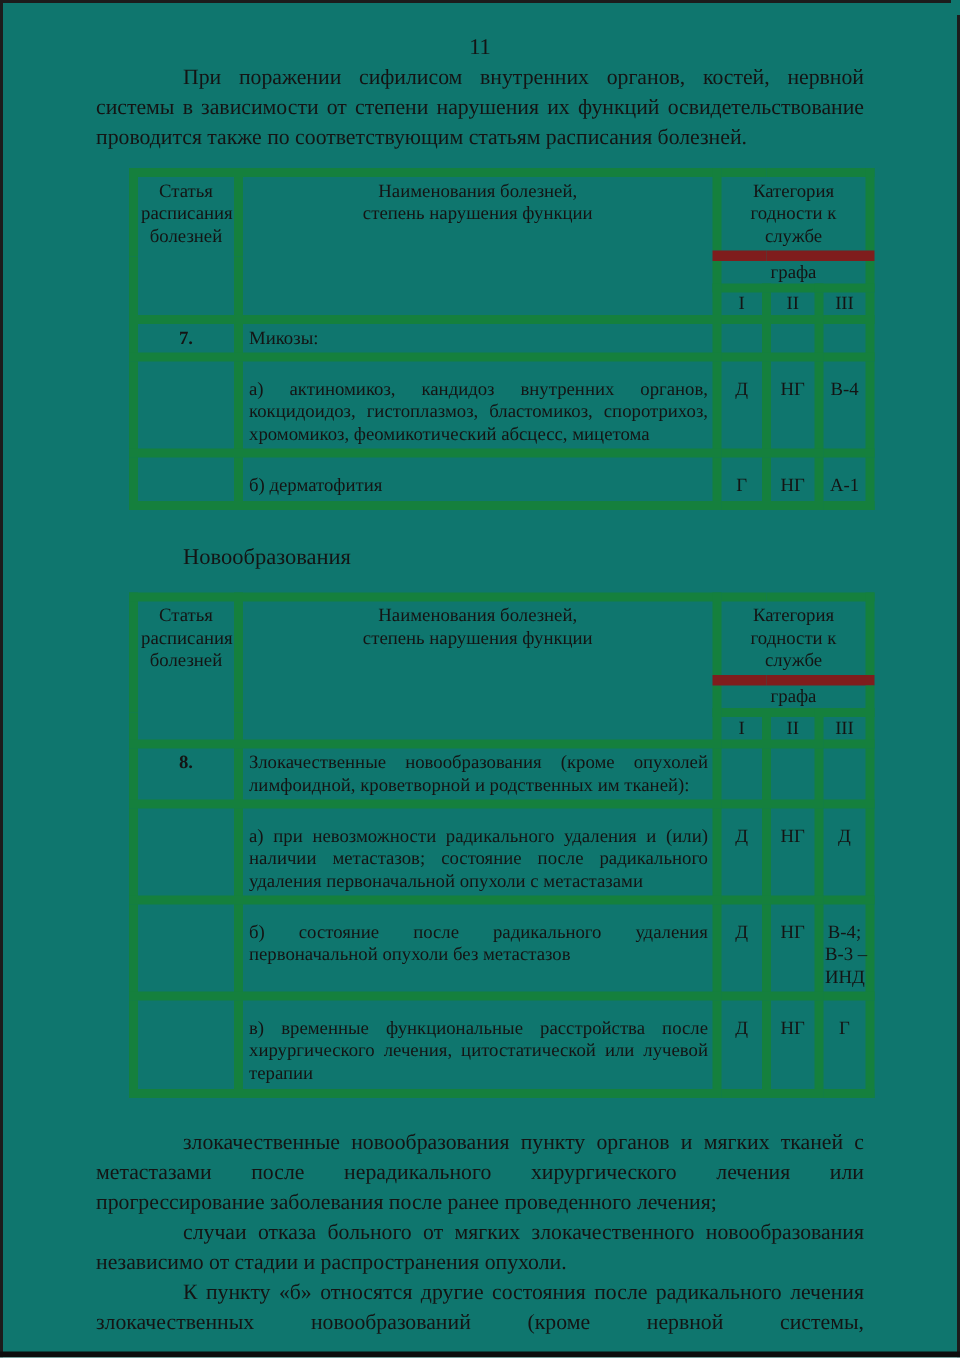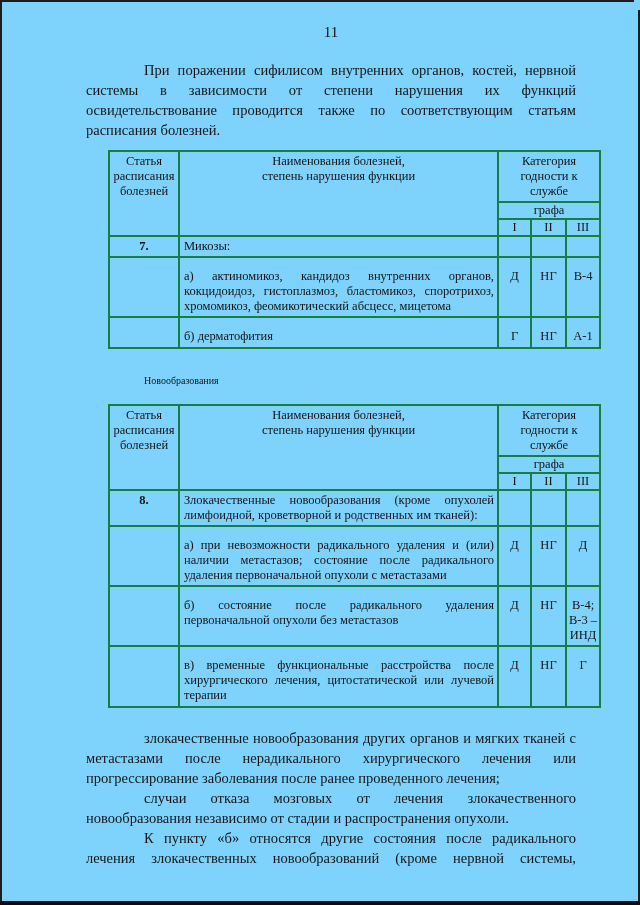--- a/index.html
+++ b/index.html
@@ -1,25 +1,24 @@
 <!DOCTYPE html>
 <html><head>
 <meta charset="utf-8">
 <style>
   * { margin: 0; padding: 0; box-sizing: border-box; }
   html, body { background: #e8e8e8; }
   .page {
     position: relative;
     width: 640px;
     height: 905px;
-    background: #7dd3fc;
+    background: #0f766e;
     font-family: "Liberation Serif", serif;
     color: #141414;
     overflow: hidden;
-    padding-left: 22px;
   }
   
   .edge-left   { position: absolute; left: 0; top: 0; bottom: 0; width: 2px; background: #1c1c1c; }
   .edge-right  { position: absolute; right: 0; top: 10px; bottom: 0; width: 2px; background: #1c1c1c; }
   .edge-top    { position: absolute; left: 0; top: 0; height: 2px; width: 634px; background: #1c1c1c; }
   .edge-bottom { position: absolute; left: 0; bottom: 0; height: 4px; width: 100%; background: #0d0d0d; }
 
   .page-number {
     margin-top: 22px;
     text-align: center;
@@ -27,49 +26,49 @@
     line-height: 20px;
   }
   .content { padding: 0 64px; }
 
   .para {
     font-size: 14.5px;
     line-height: 20px;
     text-align: justify;
     text-indent: 58px;
   }
-  .intro { margin-top: 18px; }
+  .intro { }
   .para.cutoff { text-align-last: justify; }
 
   .section-heading {
     margin-top: 22px;
     margin-left: 58px;
-    font-size: 10px;
+    font-size: 15px;
     line-height: 20px;
   }
 
   table.disease-table {
     border-collapse: collapse;
     table-layout: fixed;
     width: 491px;
     margin-left: 22px;
     font-size: 12.5px;
     line-height: 15px;
     border: 1.5px solid #1f1f1f;
   }
   .t1 { margin-top: 10px; }
   .t2 { margin-top: 13px; }
   .disease-table th, .disease-table td {
-    border: 2px solid #15803d;
+    border: 6px solid #15803d;
     vertical-align: top;
     font-weight: normal;
   }
   .disease-table thead th { text-align: center; padding: 2px 2px; }
   .hdr-article { height: 36px; }
-  .hdr-grafa td { text-align: center; height: 16px; border-top: 1px solid #7f1d1d; }
+  .hdr-grafa td { text-align: center; height: 16px; border-top: 7px solid #7f1d1d; }
   .hdr-cols td  { text-align: center; height: 16px; }
 
   tbody td { border-top: none; border-bottom: none; padding: 2px 2px; }
   tbody tr.gap td { padding-top: 11px; }
   td.num  { text-align: center; font-weight: bold; }
   td.name { text-align: justify; padding-left: 4px; padding-right: 3px; }
   td.val  { text-align: center; padding-left: 1px; padding-right: 1px; }
   tbody tr:last-child td { padding-bottom: 3px; }
 
   .after-tables { margin-top: 20px; }
@@ -194,19 +193,19 @@
           <td class="num"></td>
           <td class="name">в) временные функциональные расстройства после хирургического лечения, цитостатической или лучевой терапии</td>
           <td class="val">Д</td>
           <td class="val">НГ</td>
           <td class="val">Г</td>
         </tr>
       </tbody>
     </table>
 
     <div class="after-tables">
-      <p class="para">злокачественные новообразования других органов и мягких тканей с метастазами после нерадикального хирургического лечения или прогрессирование заболевания после ранее проведенного лечения;</p>
-      <p class="para">случаи отказа мозговых от лечения злокачественного новообразования независимо от стадии и распространения опухоли.</p>
+      <p class="para">злокачественные новообразования пункту органов и мягких тканей с метастазами после нерадикального хирургического лечения или прогрессирование заболевания после ранее проведенного лечения;</p>
+      <p class="para">случаи отказа больного от мягких злокачественного новообразования независимо от стадии и распространения опухоли.</p>
       <p class="para cutoff">К пункту «б» относятся другие состояния после радикального лечения злокачественных новообразований (кроме нервной системы,</p>
     </div>
 
   </div>
 </div>
 
 </body></html>

